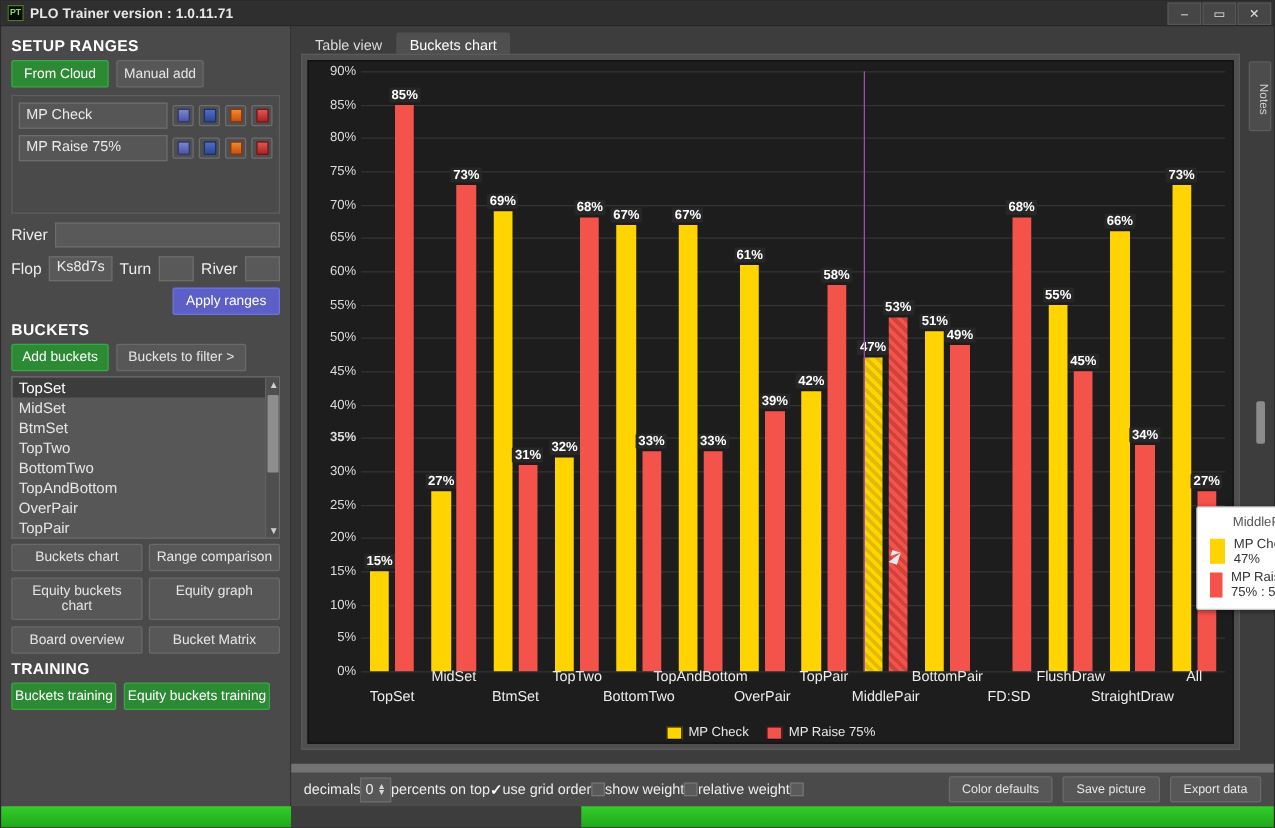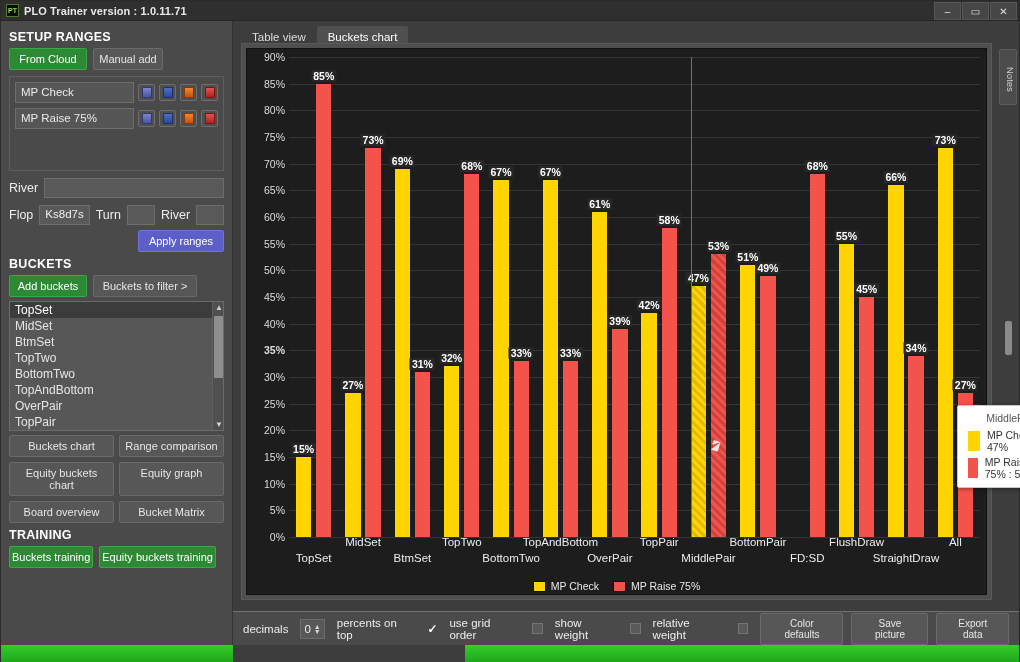--- a/index.html
+++ b/index.html
@@ -195,22 +195,22 @@
     writing-mode: vertical-rl; text-align: center; padding-top: 4px;
   }
   .chart-vscroll {
     position: absolute; right: 7px; top: 300px; width: 7px; height: 34px;
     background: #8b8b8b; border-radius: 2px;
   }
 
   
   .bottombar {
     position: absolute; left: 0; right: 0; bottom: 17px; height: 34px;
-    background: #4a4a4a; border-top: 1px solid #737373;
-    display: flex; align-items: center; padding: 0 10px; gap: 12px;
+    background: #4a4a4a; border-top: 7px solid #737373;
+    display: flex; align-items: center; padding: 0 10px; 
   }
   .bb-lbl { color: #ececec; font-size: 11.5px; }
   .spin {
     display: flex; align-items: center; background: #585858;
     border: 1px solid #6c6c6c; height: 20px; padding: 0 3px; gap: 3px;
   }
   .spin span { color: #eee; font-size: 11.5px; }
   .spin-arrows { display: flex; flex-direction: column; line-height: 5px; color: #d6d6d6; font-size: 7px; }
   .chk-on { color: #ffffff; font-size: 12px; font-weight: bold; }
   .chk-off {

